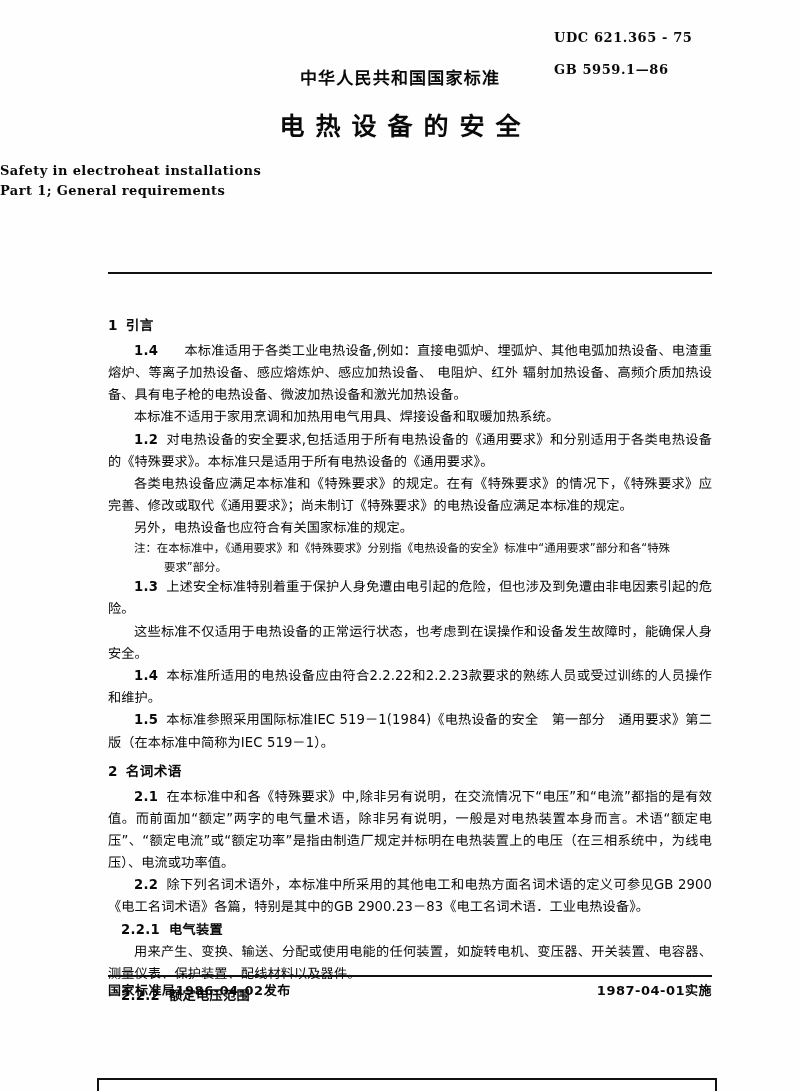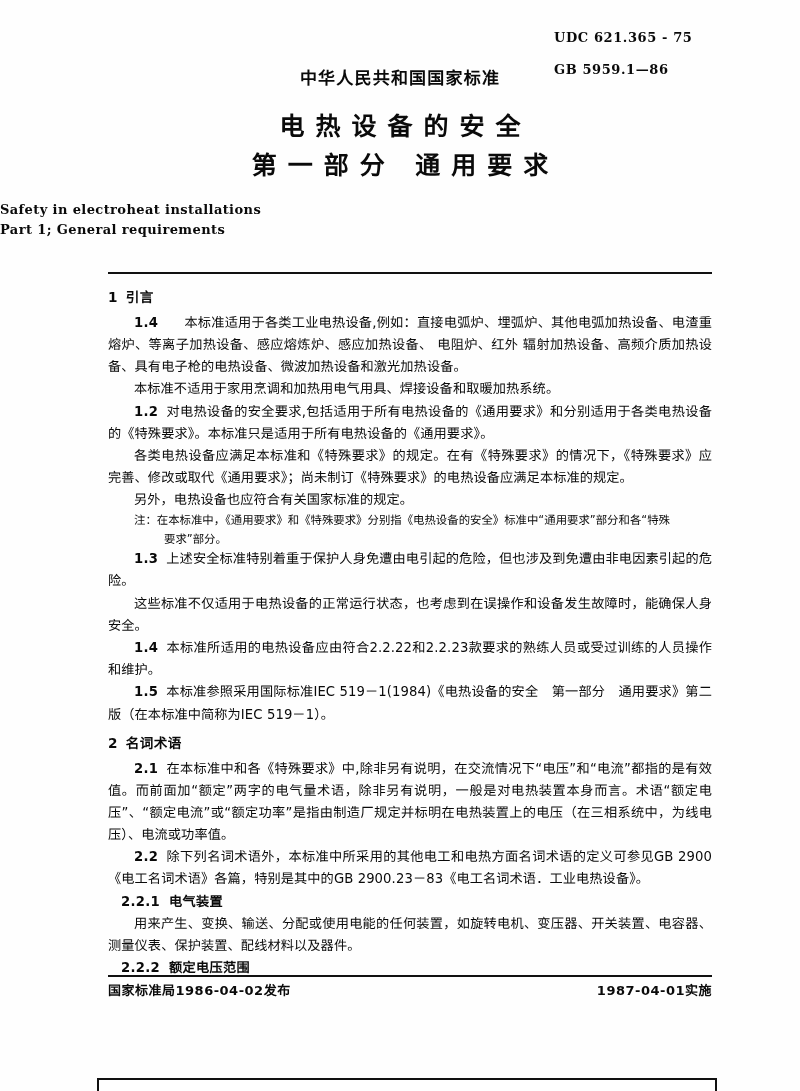--- a/index.html
+++ b/index.html
@@ -81,21 +81,21 @@
     top: 272px;
     width: 604px;
     height: 0;
     border-top: 2px solid #111;
   }
 
   
   .content {
     position: absolute;
     left: 108px;
-    top: 280px;
+    top: 308px;
     width: 604px;
     font-size: 13.2px;
     line-height: 1.68;
     text-align: justify;
   }
   .h-sec {
     font-size: 13.6px;
     font-weight: bold;
     margin: 6px 0 3px 0;
     letter-spacing: 0.4px;
@@ -182,21 +182,20 @@
 
     <div class="codes">
       <div class="code-udc">UDC  621.365 - 75</div>
       <div class="code-gb">GB 5959.1—86</div>
     </div>
 
     <div class="national-line">中华人民共和国国家标准</div>
 
     <div class="title-cn">
       <span class="t1">电热设备的安全</span>
-      <span class="t2">第一部分 通用要求</span>
     </div>
 
     <div class="title-en">
       <span class="e1">Safety in electroheat  installations</span>
       <span class="e2">Part 1; General requirements</span>
     </div>
   </div>
 
   <div class="rule-top"></div>
 

